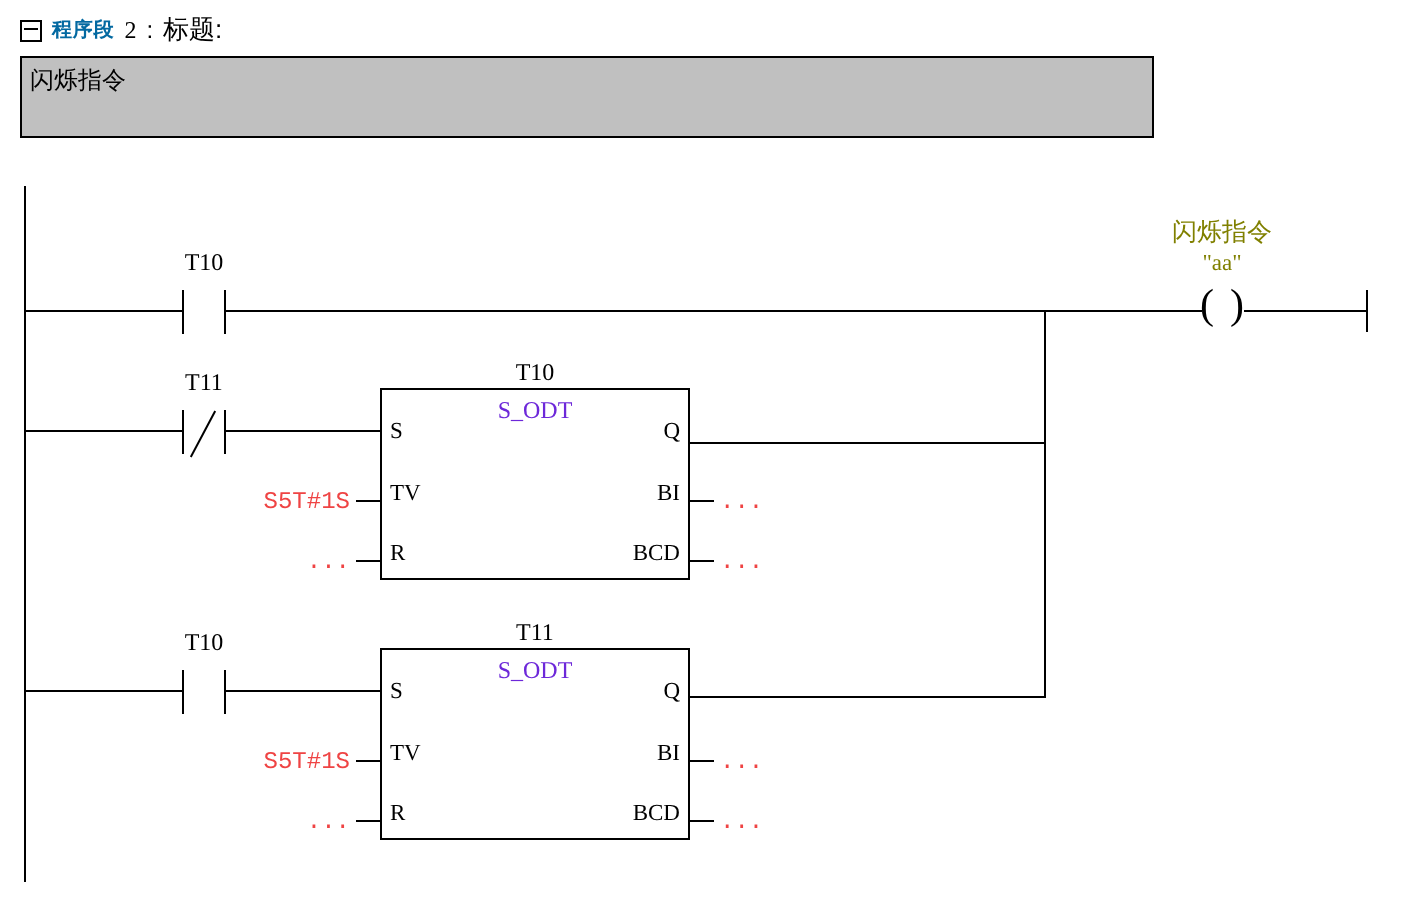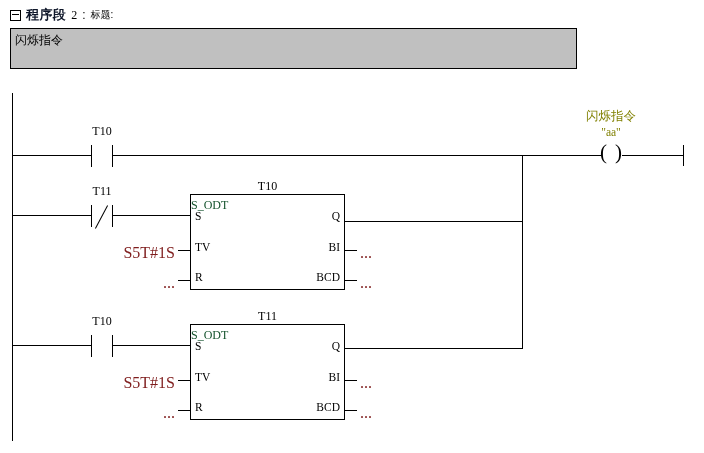--- a/index.html
+++ b/index.html
@@ -41,37 +41,37 @@
     position: absolute;
     left: 1px;
     right: 1px;
     top: 3px;
     height: 1px;
     background: #000;
   }
   .hdr-bold {
     font-family: "Liberation Sans", "DejaVu Sans", sans-serif;
     font-weight: bold;
-    font-size: 13px;
-    color: #0f172a;
+    font-size: 10px;
+    color: #0369a1;
     letter-spacing: 0.4px;
   }
   .hdr-num {
     font-family: "Liberation Serif", serif;
     font-size: 12px;
     color: #000;
   }
   .hdr-colon {
     font-family: "Liberation Sans", sans-serif;
     font-size: 12px;
     color: #000;
   }
   .hdr-title {
     font-family: "Liberation Sans", "DejaVu Sans", sans-serif;
-    font-size: 10px;
+    font-size: 13px;
     color: #000;
     text-align: center;
   }
 
   
   #comment-box {
     position: absolute;
     left: 10px;
     top: 28px;
     width: 567px;
@@ -152,39 +152,39 @@
     font-size: 12px;
     color: #000;
     text-align: center;
     white-space: nowrap;
   }
   .fb-type {
     position: absolute;
     top: 3px;
     left: 0;
     right: 0;
-    text-align: left;
-    font-family: "Liberation Serif", "DejaVu Serif", serif;
-    font-size: 12px;
-    color: #14532d;
+    text-align: center;
+    font-family: "Liberation Serif", "DejaVu Serif", serif;
+    font-size: 12px;
+    color: #6d28d9;
   }
   .pin {
     position: absolute;
     font-family: "Liberation Serif", "DejaVu Serif", serif;
     font-size: 11.5px;
     color: #000;
     white-space: nowrap;
   }
   .pin-in { left: 4px; }
   .pin-out { right: 4px; }
   .operand {
     position: absolute;
-    font-family: Liberation Serif, serif;
-    font-size: 16px;
-    color: #7f1d1d;
+    font-family: Liberation Mono, monospace;
+    font-size: 12px;
+    color: #ef4444;
     white-space: nowrap;
     text-align: right;
   }
 
   
   #coil {
     position: absolute;
     left: 600px;
     top: 145px;
     width: 22px;

